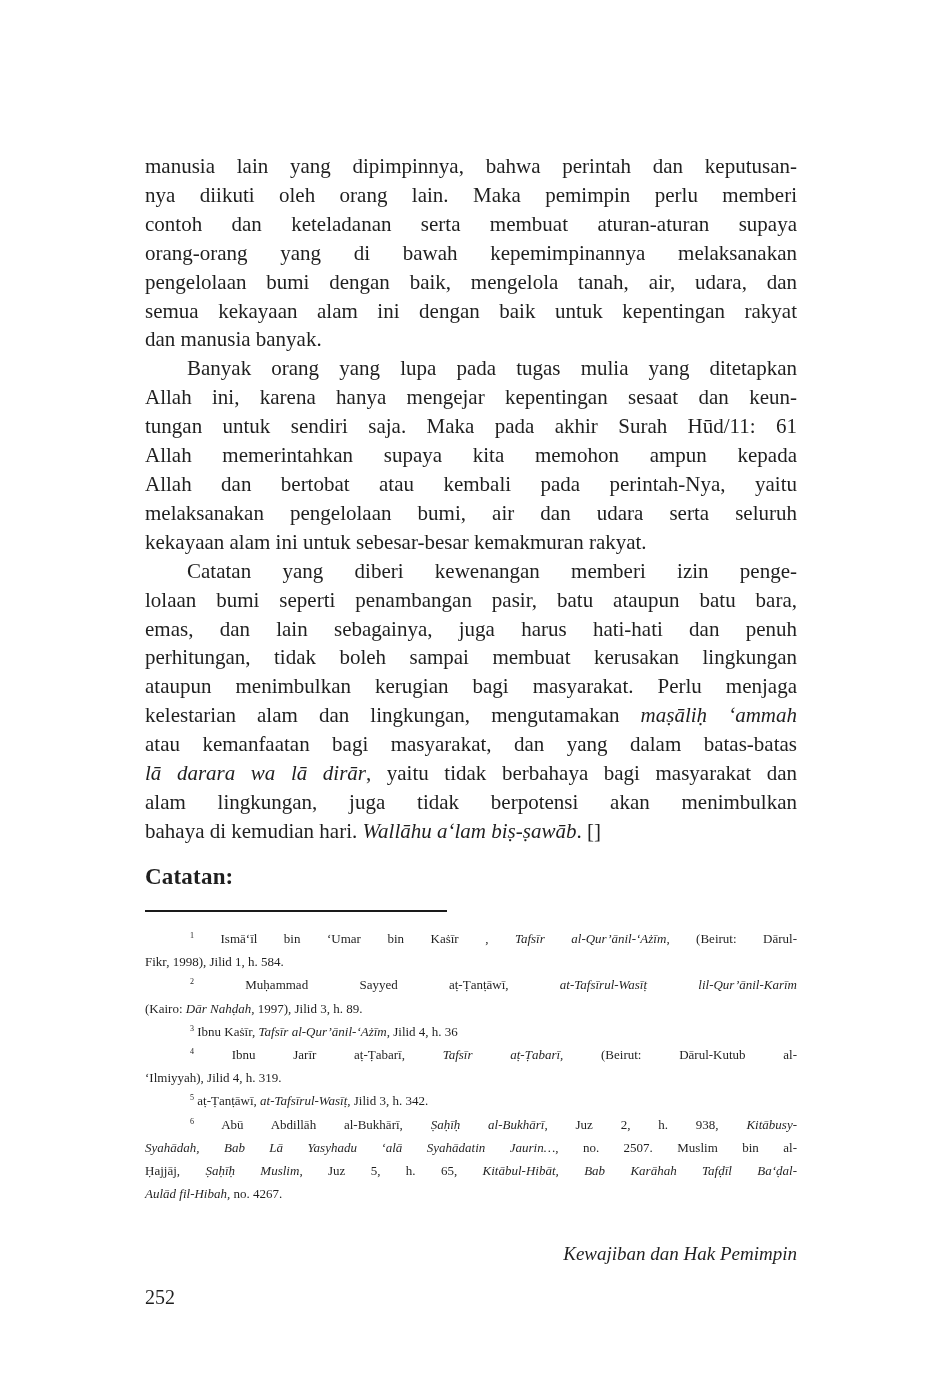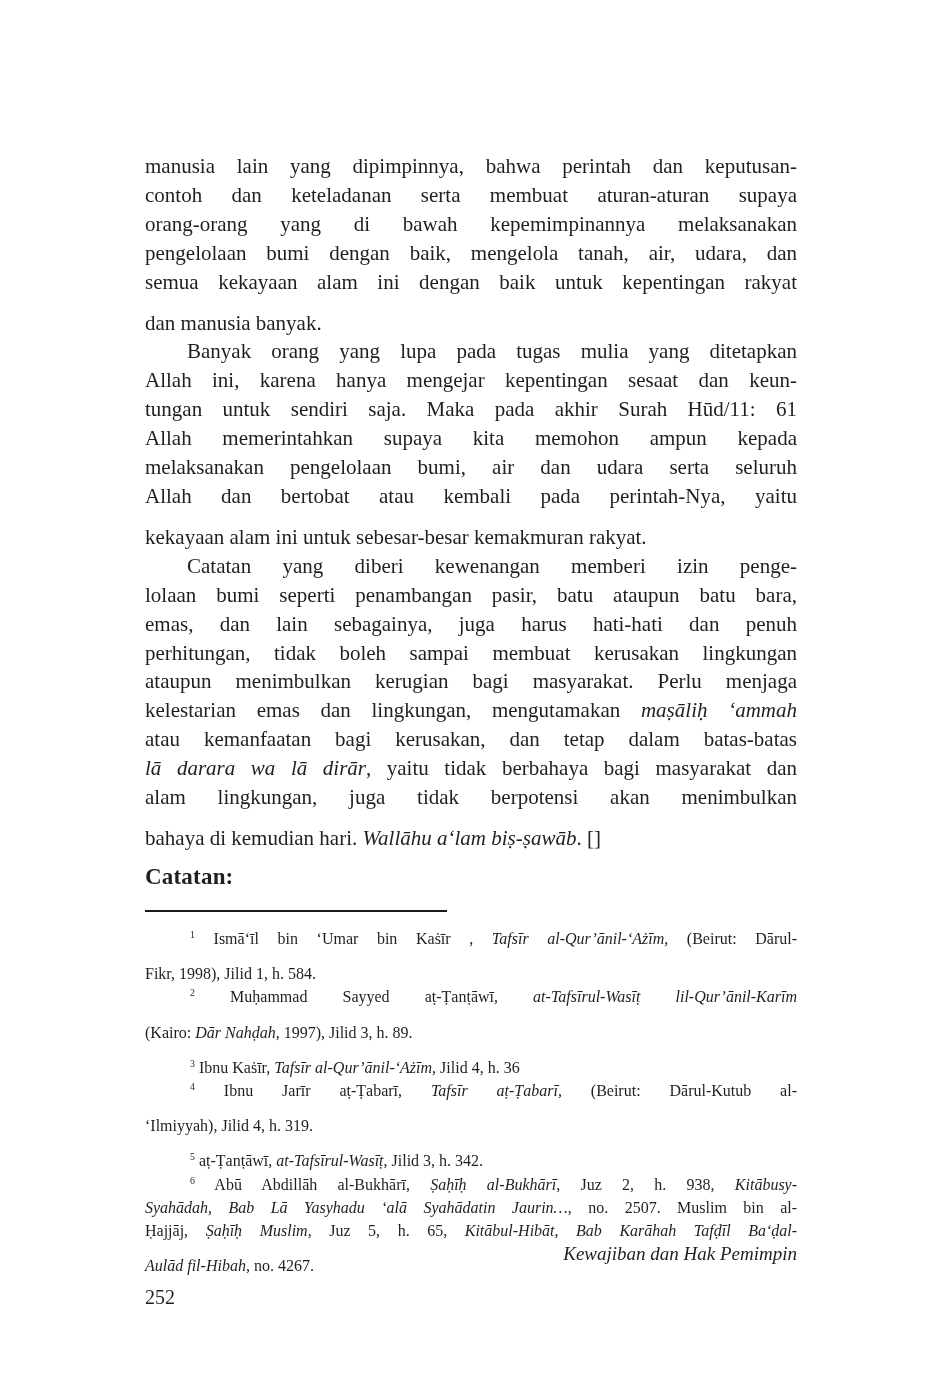--- a/index.html
+++ b/index.html
@@ -9,75 +9,76 @@
     background:#ffffff;
     font-family:"Liberation Serif","DejaVu Serif",serif;
     color:#1f1f1f;
     overflow:hidden;
   }
   .body-text{
     position:absolute;left:145px;top:152px;width:652px;
     font-size:21px;line-height:28.9px;
   }
   .ln{text-align:justify;text-align-last:justify;-moz-text-align-last:justify;}
-  .ln.last{text-align-last:left;margin-top:12px;-moz-text-align-last:left;}
+  .ln.last{text-align-last:left;-moz-text-align-last:left;}
   .body-text .ln.ind{text-indent:42px;}
   .it{font-style:italic;}
   sup{font-size:0.62em;line-height:0;vertical-align:super;}
   .notes-heading{
     position:absolute;left:145px;top:864px;
     font-size:23px;font-weight:bold;letter-spacing:0.2px;text-align:right;
   }
   .notes-rule{
     position:absolute;left:145px;top:910px;
     width:302px;height:2px;background:#1a1a1a;
   }
   .footnotes{
     position:absolute;left:145px;top:927px;width:652px;
-    font-size:16px;line-height:23.2px;
+    font-size:13px;line-height:23.2px;
   }
   .footnotes .ln.ind{text-indent:45px;}
   .footer{
     position:absolute;left:145px;top:1242px;width:652px;
     font-size:20px;
   }
   .page-number{position:absolute;left:0;top:0;margin-top:44px;}
   .running-title{position:absolute;right:0;top:1px;font-style:italic;font-size:19px;}
 </style>
 </head>
 <body>
 
 <div class="page">
 
   <div class="body-text">
     <div>
         <div class="ln"><span>manusia lain yang dipimpinnya, bahwa perintah dan keputusan-</span></div>
+        <div class="ln"><span>nya diikuti oleh orang lain. Maka pemimpin perlu memberi</span></div>
         <div class="ln"><span>contoh dan keteladanan serta membuat aturan-aturan supaya</span></div>
         <div class="ln"><span>orang-orang yang di bawah kepemimpinannya melaksanakan</span></div>
         <div class="ln"><span>pengelolaan bumi dengan baik, mengelola tanah, air, udara, dan</span></div>
         <div class="ln"><span>semua kekayaan alam ini dengan baik untuk kepentingan rakyat</span></div>
         <div class="ln last"><span>dan manusia banyak.</span></div>
       </div>
     <div>
         <div class="ln ind"><span>Banyak orang yang lupa pada tugas mulia yang ditetapkan</span></div>
         <div class="ln"><span>Allah ini, karena hanya mengejar kepentingan sesaat dan keun-</span></div>
         <div class="ln"><span>tungan untuk sendiri saja. Maka pada akhir Surah Hūd/11: 61</span></div>
         <div class="ln"><span>Allah memerintahkan supaya kita memohon ampun kepada</span></div>
+        <div class="ln"><span>Allah dan bertobat atau kembali pada perintah-Nya, yaitu</span></div>
         <div class="ln"><span>melaksanakan pengelolaan bumi, air dan udara serta seluruh</span></div>
-        <div class="ln"><span>Allah dan bertobat atau kembali pada perintah-Nya, yaitu</span></div>
         <div class="ln last"><span>kekayaan alam ini untuk sebesar-besar kemakmuran rakyat.</span></div>
       </div>
     <div>
         <div class="ln ind"><span>Catatan yang diberi kewenangan memberi izin penge-</span></div>
         <div class="ln"><span>lolaan bumi seperti penambangan pasir, batu ataupun batu bara,</span></div>
         <div class="ln"><span>emas, dan lain sebagainya, juga harus hati-hati dan penuh</span></div>
         <div class="ln"><span>perhitungan, tidak boleh sampai membuat kerusakan lingkungan</span></div>
         <div class="ln"><span>ataupun menimbulkan kerugian bagi masyarakat. Perlu menjaga</span></div>
-        <div class="ln"><span>kelestarian emas dan lingkungan, mengutamakan </span><span class="it">maṣāliḥ ʻammah</span></div>
-        <div class="ln"><span>atau kemanfaatan bagi kerusakan, dan tetap dalam batas-batas</span></div>
+        <div class="ln"><span>kelestarian alam dan lingkungan, mengutamakan </span><span class="it">maṣāliḥ ʻammah</span></div>
+        <div class="ln"><span>atau kemanfaatan bagi masyarakat, dan yang dalam batas-batas</span></div>
         <div class="ln"><span class="it">lā darara wa lā dirār</span><span>, yaitu tidak berbahaya bagi masyarakat dan</span></div>
         <div class="ln"><span>alam lingkungan, juga tidak berpotensi akan menimbulkan</span></div>
         <div class="ln last"><span>bahaya di kemudian hari. </span><span class="it">Wallāhu aʻlam biṣ-ṣawāb</span><span>. []</span></div>
       </div>
   </div>
 
   <div class="notes-heading">Catatan:</div>
   <div class="notes-rule"></div>
 
   <div class="footnotes">

